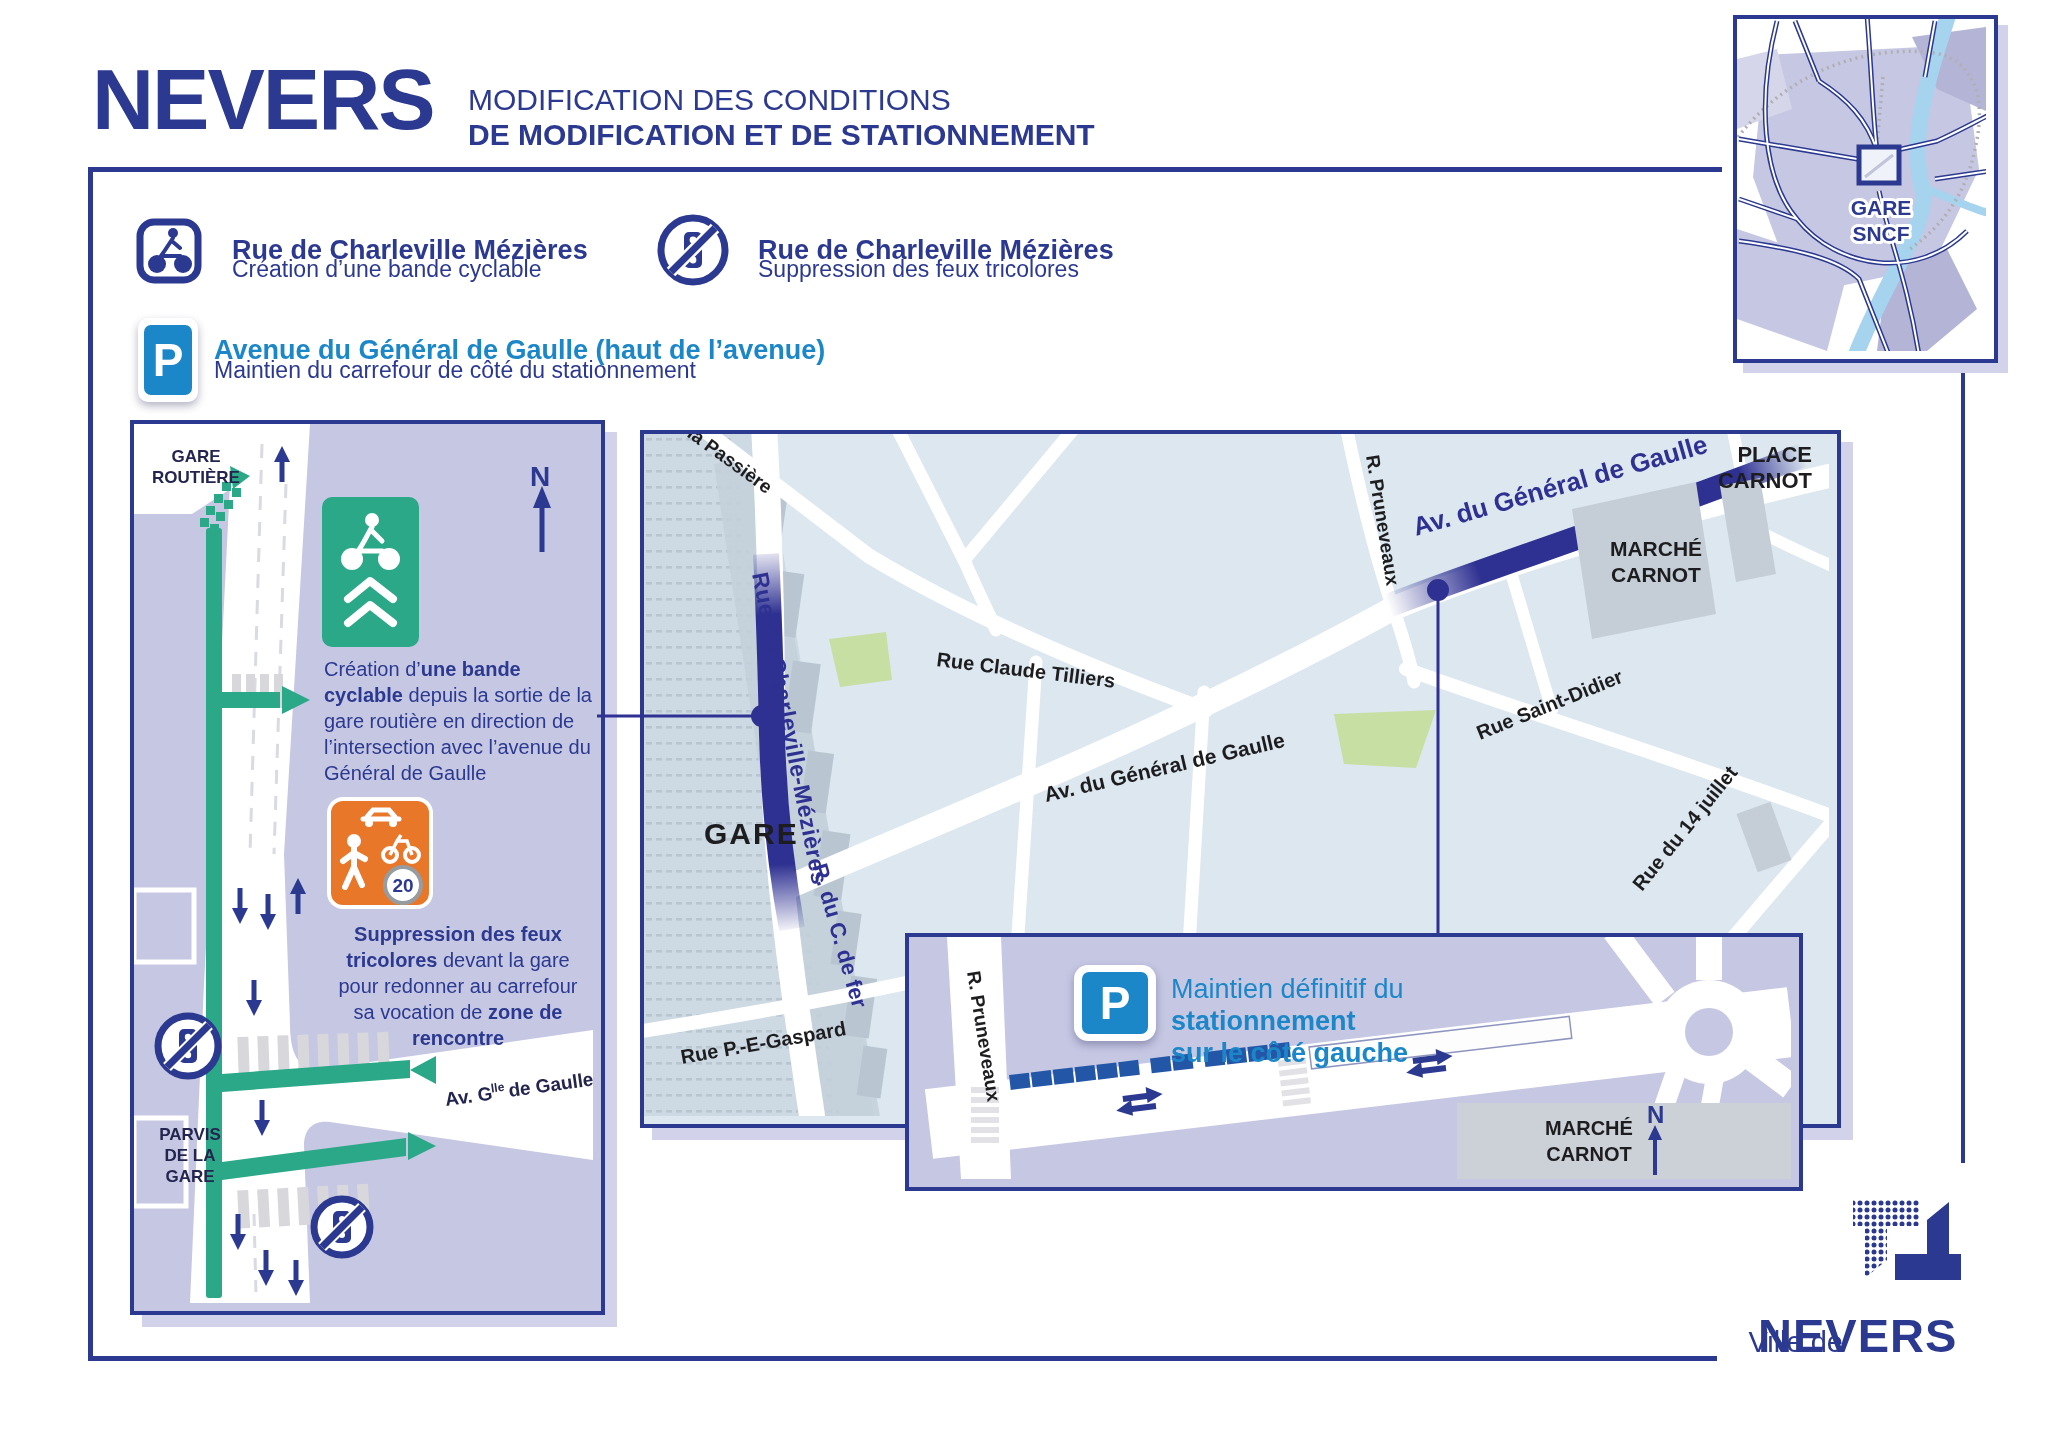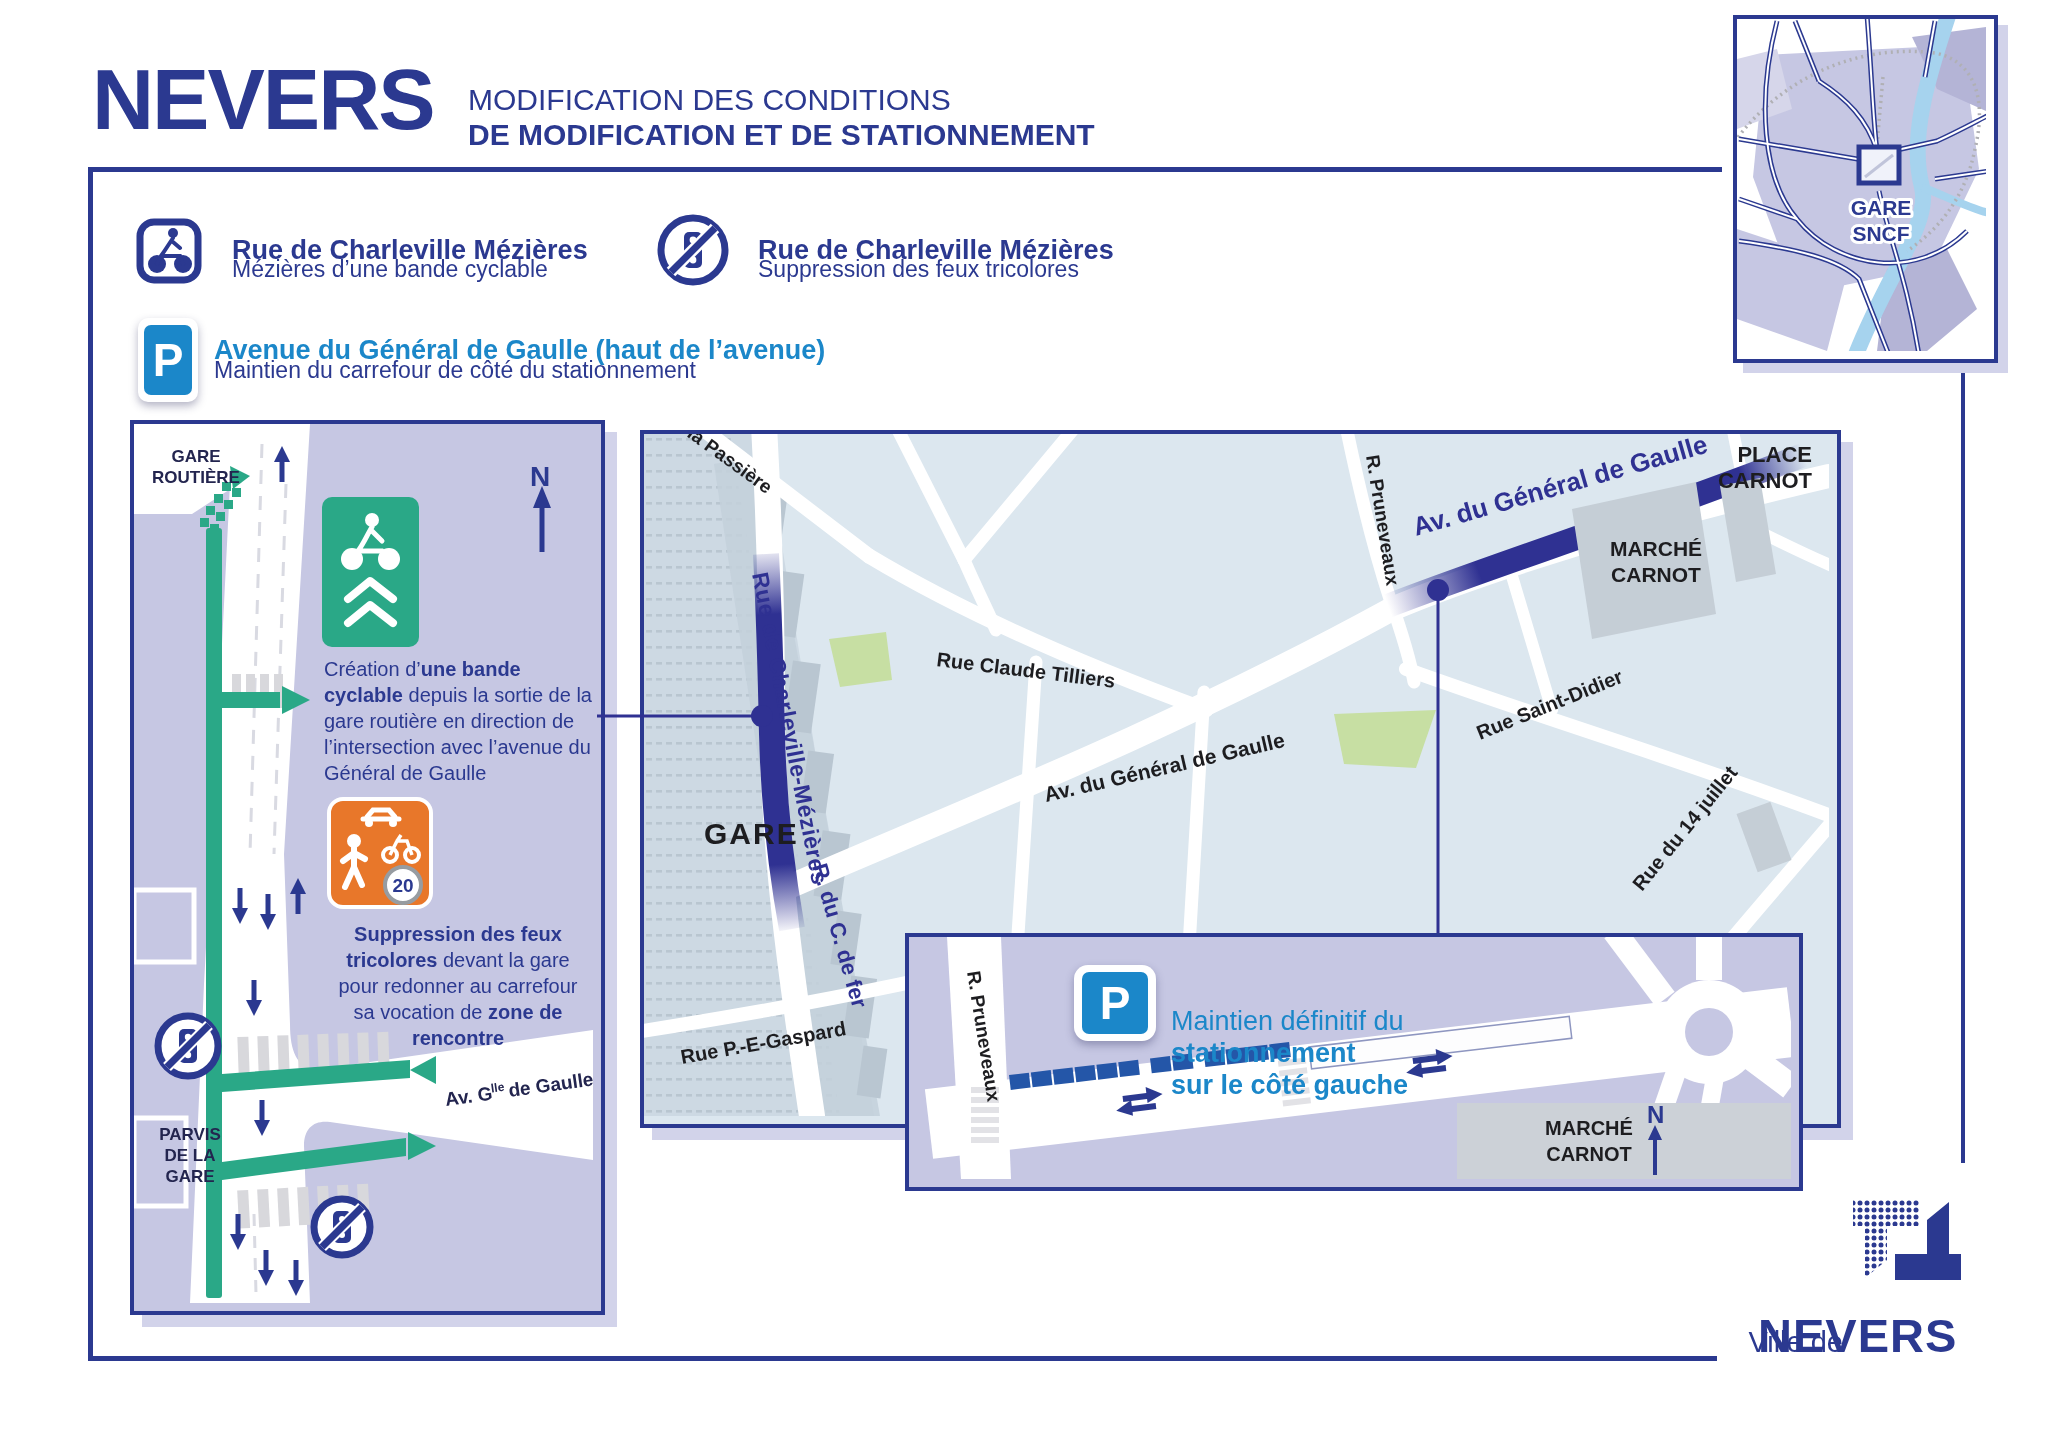--- a/index.html
+++ b/index.html
@@ -21,21 +21,21 @@
   
   #left-panel{left:130px;top:420px;width:467px;height:887px;background:#c6c7e3;border:4px solid #2b3990;box-shadow:12px 12px 0 #d2d3ea;z-index:1;}
   #main-map{left:640px;top:430px;width:1193px;height:690px;background:#dce7ef;border:4px solid #2b3990;box-shadow:12px 12px 0 #d2d3ea;z-index:1;overflow:hidden;}
   #parking-inset{left:905px;top:933px;width:890px;height:250px;background:#c6c7e3;border:4px solid #2b3990;z-index:3;overflow:hidden;}
   #overview-inset{left:1733px;top:15px;width:257px;height:340px;background:#fff;border:4px solid #2b3990;box-shadow:10px 10px 0 #d2d3ea;z-index:3;overflow:hidden;}
   #leaders{left:0;top:0;z-index:2;pointer-events:none;}
   
   .note{font-size:20px;line-height:26px;color:#2b3990;font-weight:500;}
   .note b{font-weight:bold;}
   
-  .pk-text{font-size:27px;line-height:32px;color:#1b87c9;margin-top:32px;}
+  .pk-text{font-size:27px;line-height:32px;color:#1b87c9;}
   .pk-text b{font-weight:bold;}
   
   #ville-de{left:1690px;top:1286px;width:153px;text-align:right;font-size:29px;color:#2b3990;margin-top:40px;}
   #nevers-footer{left:1758px;top:1308px;font-size:47px;font-weight:bold;letter-spacing:1px;color:#2b3990;}
 </style>
 </head>
 <body>
 
 <div class="abs" id="logo">NEVERS</div>
 <div class="abs" id="title">
@@ -49,21 +49,21 @@
 <div class="abs" style="left:136px;top:218px;width:66px;height:66px;">
   <svg width="66" height="66" viewBox="0 0 66 66">
     <rect x="4" y="4" width="58" height="58" rx="14" fill="#fff" stroke="#2b3990" stroke-width="7"></rect>
     <circle cx="21" cy="46" r="9" fill="#2b3990"></circle>
       <circle cx="47" cy="46" r="9" fill="#2b3990"></circle>
     <circle cx="37" cy="15" r="5" fill="#2b3990"></circle>
     <path d="M37,20 C33,26 30,31 25,38 L21,46 M25,38 L44,38 L47,46 M37,24 L44,30" stroke="#2b3990" stroke-width="4" fill="none" stroke-linecap="round"></path>
   </svg>
 </div>
 <div class="abs leg-title" style="left:232px;top:222px;">Rue de Charleville Mézières</div>
-<div class="abs leg-sub" style="left:232px;top:255px;">Mézières d’une bande cyclable</div>
+<div class="abs leg-sub" style="left:232px;top:255px;">Création d’une bande cyclable</div>
 
 <div class="abs" style="left:655px;top:212px;width:76px;height:76px;">
   <svg width="76" height="76" viewBox="0 0 76 76">
     <circle cx="38" cy="38" r="32" fill="#fff" stroke="#2b3990" stroke-width="7"></circle>
     <rect x="29" y="20" width="18" height="36" rx="5" fill="#2b3990"></rect>
     <circle cx="38" cy="28" r="3.4" fill="#fff"></circle>
       <circle cx="38" cy="38" r="3.4" fill="#fff"></circle>
       <circle cx="38" cy="48" r="3.4" fill="#fff"></circle>
     <line x1="16" y1="60" x2="60" y2="16" stroke="#fff" stroke-width="12"></line>
     <line x1="16" y1="60" x2="60" y2="16" stroke="#2b3990" stroke-width="7"></line>

